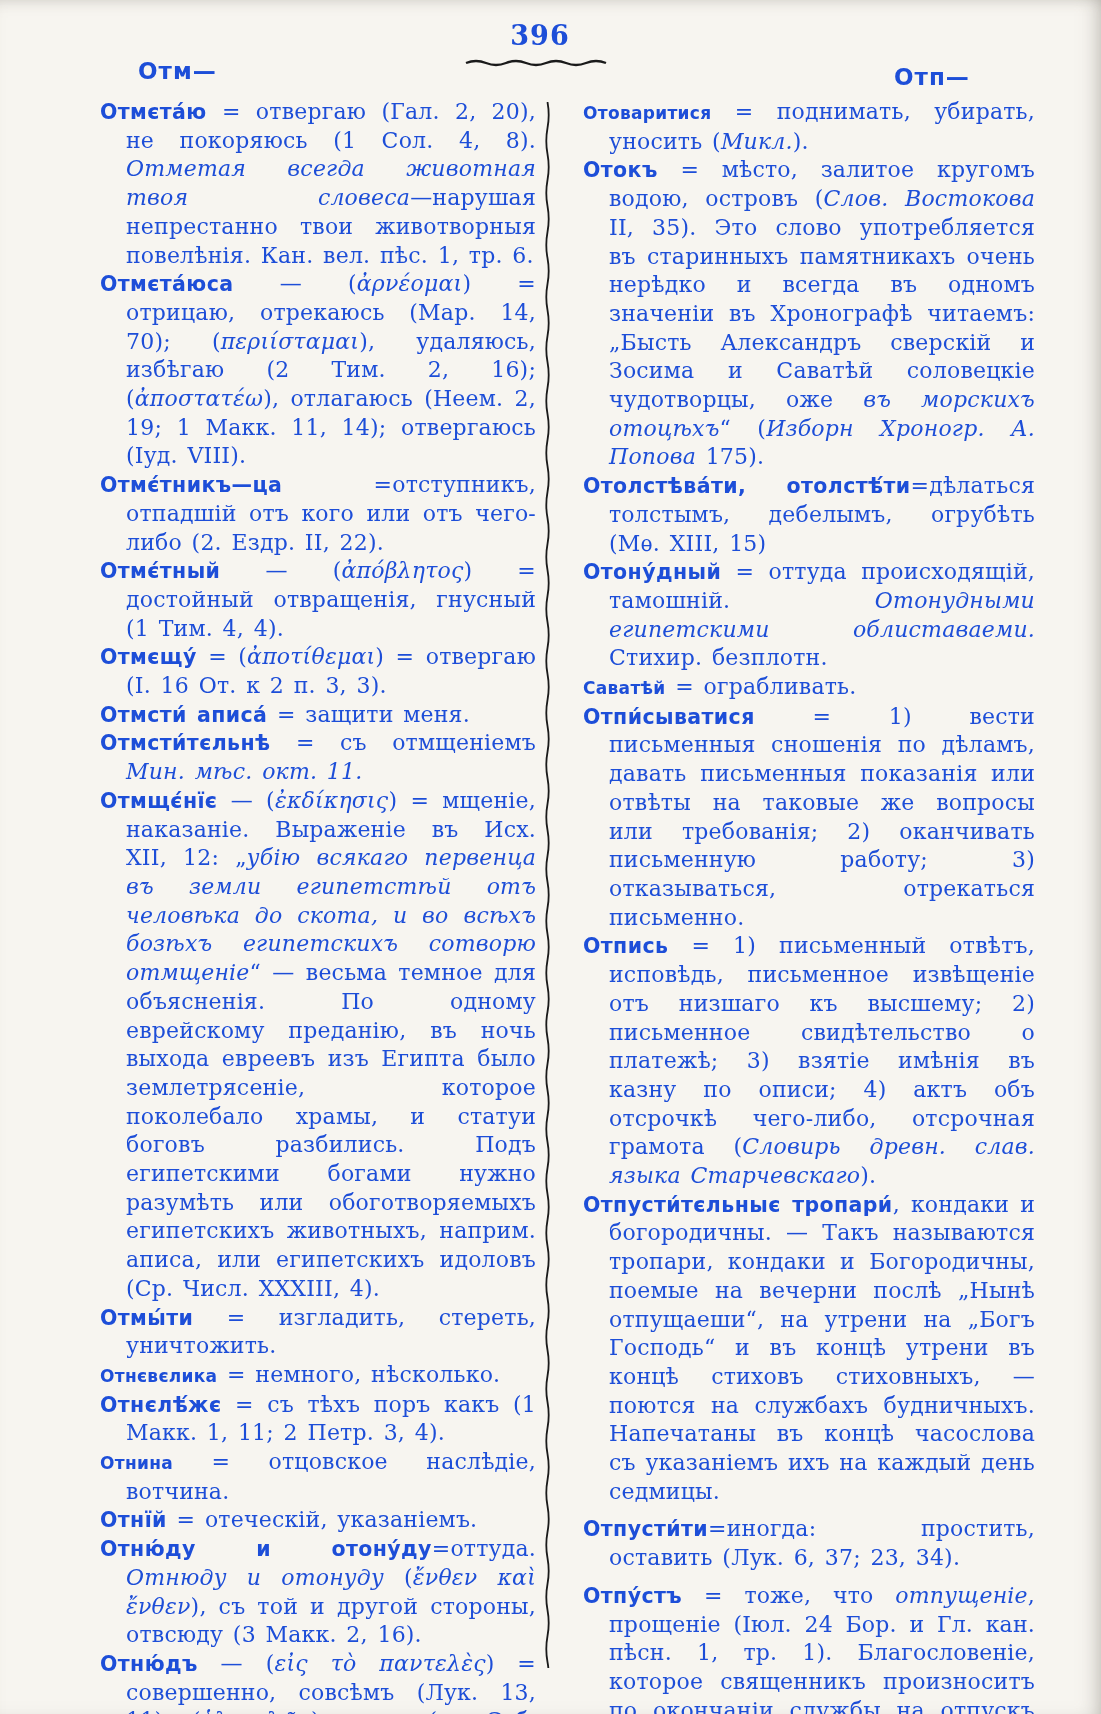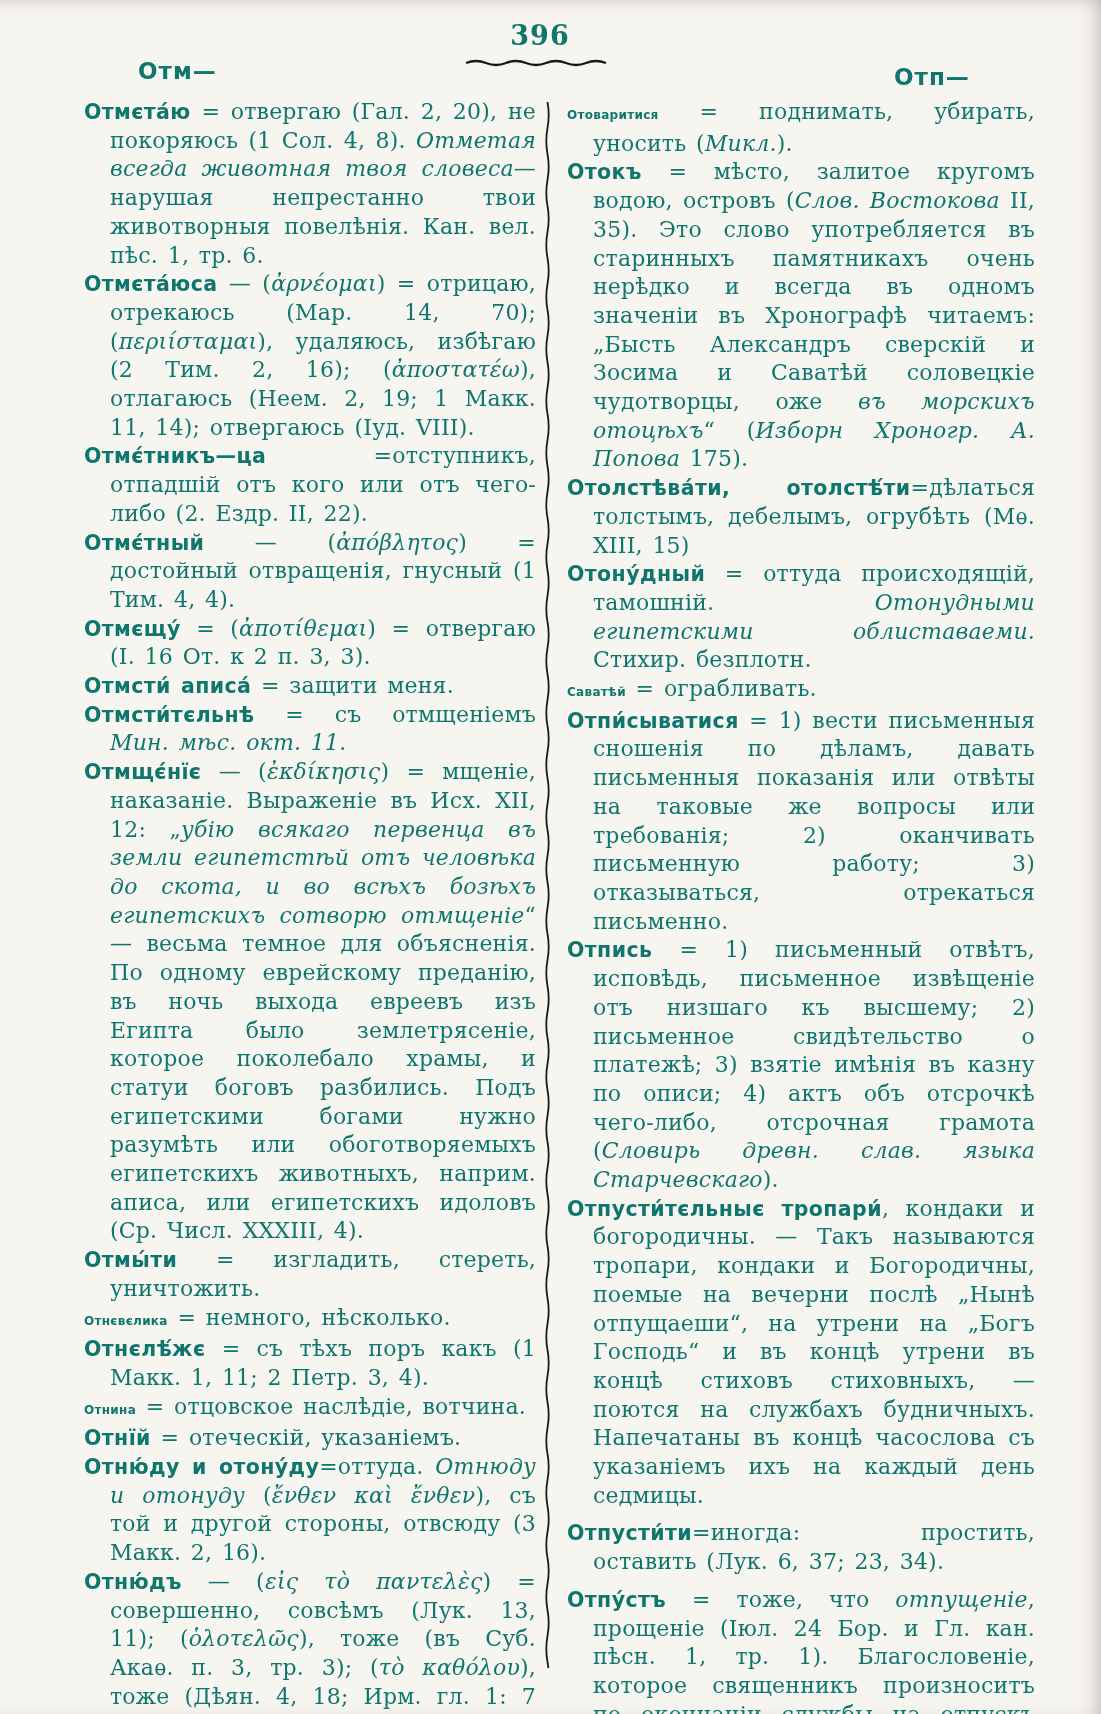--- a/index.html
+++ b/index.html
@@ -1,21 +1,21 @@
 <!DOCTYPE html>
 <html><head>
 <meta charset="utf-8">
 <style>
   html,body{margin:0;padding:0;background:#e8e6e1;}
   .page{
     position:relative;
     width:1101px;height:1714px;
     margin:0 auto;
     background:#f7f5f0;
-    color:#0f766e;
+    color:#1d4ed8;
     overflow:hidden;
     box-shadow:inset -14px 0 22px -14px rgba(120,115,105,.55), inset 0 10px 18px -14px rgba(120,115,105,.4);
     font-family:"DejaVu Serif", serif;
   }
   .page-number{
     position:absolute;left:0;top:20px;width:1080px;
     text-align:center;font-size:27px;font-weight:bold;letter-spacing:1px;
   }
   .pn-underline{position:absolute;left:462px;top:56px;}
   .col-header{
@@ -27,29 +27,29 @@
   .col-header.right{left:894px;top:64px;text-align:right;}
   .divider{position:absolute;left:543px;top:102px;}
   .column{
     position:absolute;top:98px;
     font-size:22px;line-height:28.7px;
     word-spacing:2.5px;letter-spacing:0.2px;
     text-align:justify;
   }
   .col-left{left:84px;width:452px;}
   .col-right{left:567px;width:468px;}
-  .entry{padding-left:26px;text-indent:-26px;}
+  .entry{padding-left:26px;text-indent:-26px;margin-left:16px;}
   .entry.gap{margin-top:9px;}
   .s-hw{
     font-family:"DejaVu Sans", sans-serif;
     font-weight:bold;font-size:20.5px;letter-spacing:0.4px;
   }
   .s-hwsm{
     font-family:"DejaVu Sans", sans-serif;
-    font-weight:bold;font-size:12px;letter-spacing:0.3px;
+    font-weight:bold;font-size:17px;letter-spacing:0.3px;
   }
   .s-it,.s-gr{font-style:italic;}
 </style>
 </head>
 <body>
 
 <div class="page">
   <div class="page-number">396</div>
   <svg class="pn-underline" width="160" height="14" aria-hidden="true">
     <path d="M4 7 q10 -4 20 0 t20 0 t20 0 t20 0 t20 0 t20 0 t20 0" stroke="#1a1a1a" stroke-width="2.4" fill="none"></path>

